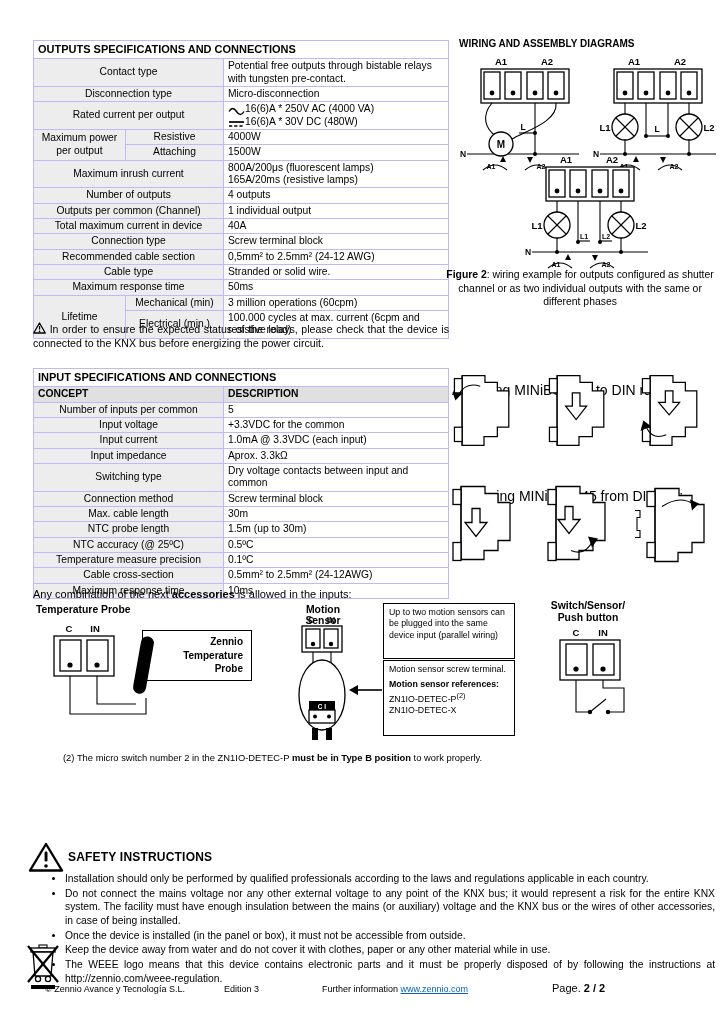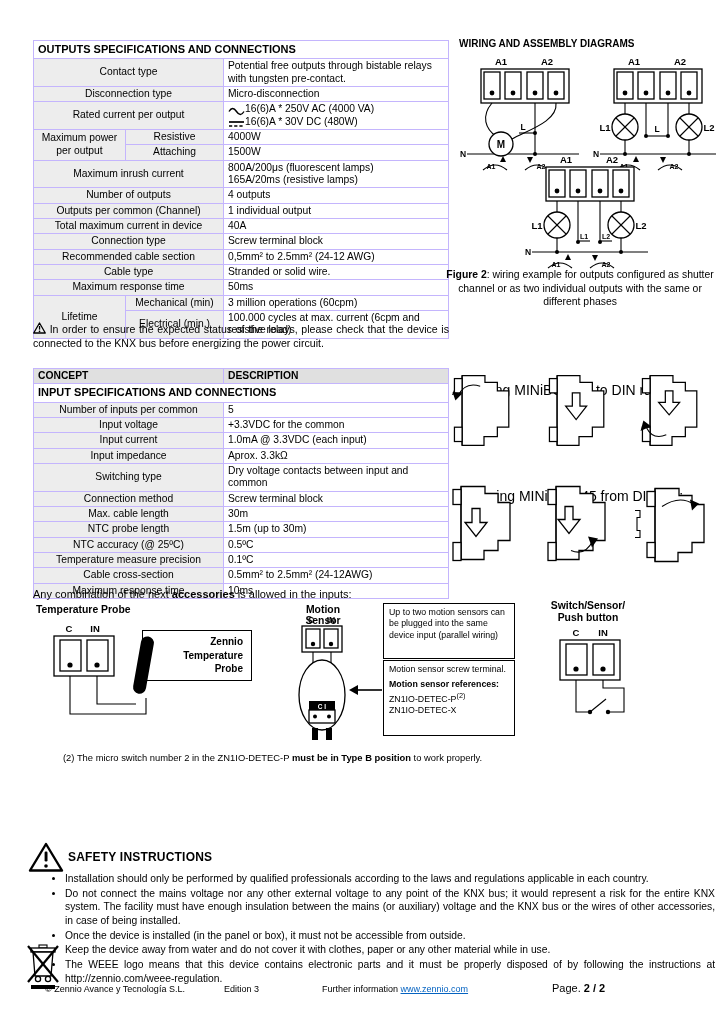--- a/index.html
+++ b/index.html
@@ -153,25 +153,25 @@
     <span>In order to ensure the expected status of the relays, please check that the device is connected to the KNX bus before energizing the power circuit.</span>
   </div>
 
   <table class="spec abs" style="left:33px; top:368px; width:415px;">
     <colgroup>
         <col style="width:190px">
         <col style="width:225px">
       </colgroup>
     <tbody>
         <tr>
+      <td colspan="2" class="title">INPUT SPECIFICATIONS AND CONNECTIONS</td>
+    </tr>
+    <tr>
       <td class="hdr">CONCEPT</td>
       <td class="hdr">DESCRIPTION</td>
-    </tr>
-    <tr>
-      <td colspan="2" class="title">INPUT SPECIFICATIONS AND CONNECTIONS</td>
     </tr>
     <tr>
           <td class="shade">Number of inputs per common</td>
           <td>5</td>
         </tr>
     <tr>
           <td class="shade">Input voltage</td>
           <td>+3.3VDC for the common</td>
         </tr>
     <tr>

